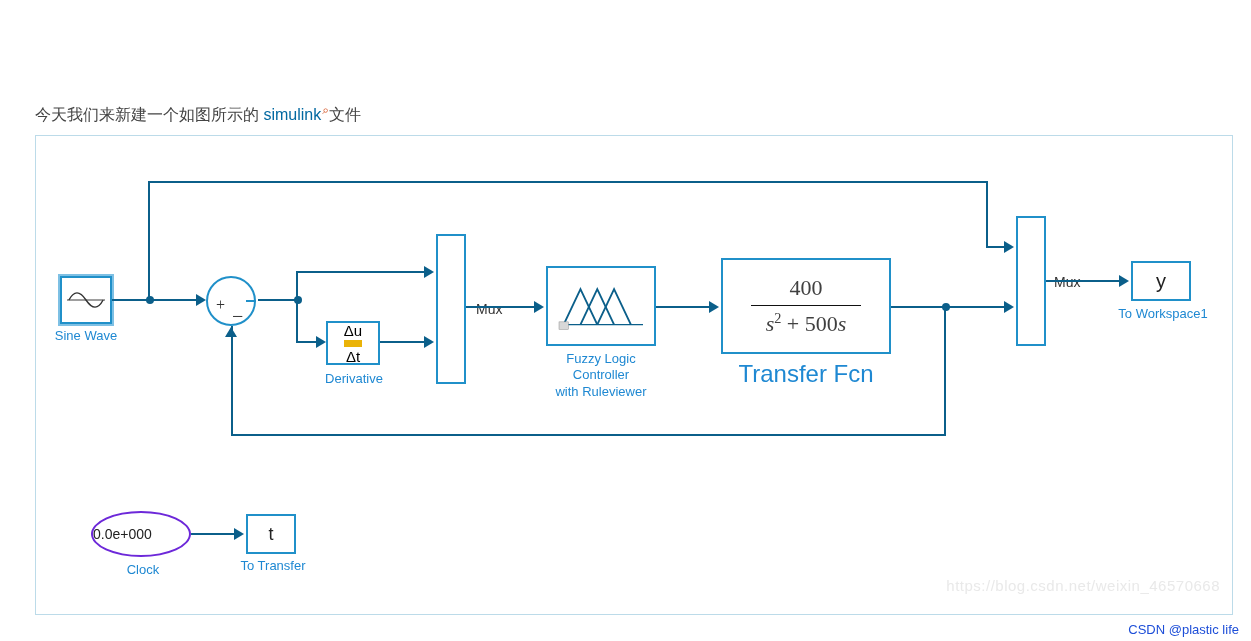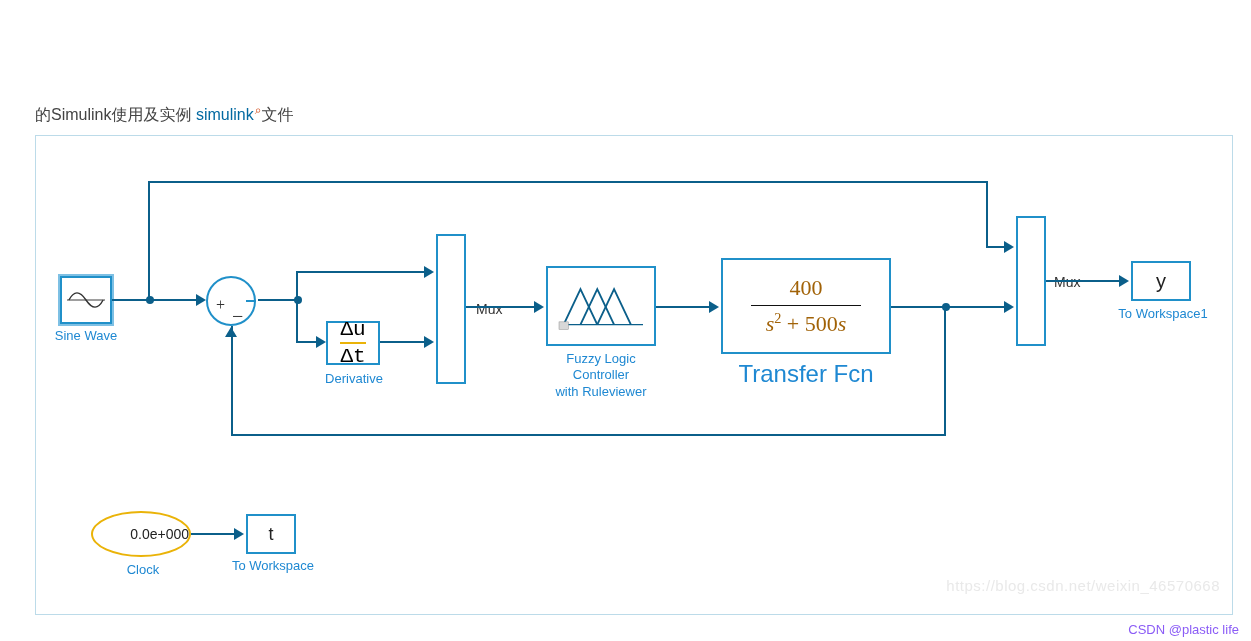--- a/index.html
+++ b/index.html
@@ -56,53 +56,53 @@
   .sum {
     position:absolute; width:50px; height:50px; border-radius:50%;
     border:2px solid #2090c9; background:#fff;
   }
   .sum .plus  { position:absolute; left:8px; top:18px; font-size:16px; color:#333; font-family:serif; }
   .sum .minus { position:absolute; left:24px; top:27px; font-size:20px; color:#333; font-family:serif; }
   .sum .bar   { position:absolute; right:-2px; top:22px; width:10px; height:2px; background:#2090c9; }
 
   
   .sine-svg { width:38px; height:30px; }
-  .deriv { font-family:Liberation Mono, monospace; font-size:21px; text-align:left; padding:4px 8px; }
+  .deriv { font-family:Liberation Sans, sans-serif; font-size:15px; text-align:center; padding:4px 8px; }
   .deriv div { line-height:1; }
-  .deriv .bar { border-top:2px solid #eab308; margin-top:2px; padding-top:2px; }
+  .deriv .bar { border-top:7px solid #eab308; margin-top:2px; padding-top:2px; }
 
   .mux-bar { position:absolute; background:#fff; border:2px solid #2090c9; }
   .mux-label { position:absolute; font-size:14px; color:#333; }
   .fuzzy-inner { width:100%; height:100%; position:relative; display:flex; align-items:center; justify-content:center; }
 
-  .tf-frac { font-family:'Times New Roman',serif; text-align:center; color:#a16207; font-size:22px; }
+  .tf-frac { font-family:'Times New Roman',serif; text-align:center; color:#404040; font-size:22px; }
   .tf-frac .num { padding:0 10px 2px; }
   .tf-frac .bar { border-top:1.5px solid #111; margin:2px auto; width:110px; }
   .tf-frac .den { padding-top:2px; }
   .tf-frac sup { font-size:0.65em; }
   .tf-frac .den .i { font-style:italic; }
 
   .y-box { font-size:20px; font-family:Arial; color:#222; }
   .t-box { font-size:18px; font-family:Arial; color:#222; }
 
   .clock {
-    position:absolute; border:2px solid #eab308; background:#fff;
+    position:absolute; border:2px solid #6d28d9; background:#fff;
     border-radius:50%/50%;
-    display:flex; align-items:center; justify-content:flex-end;
+    display:flex; align-items:center; justify-content:flex-start;
     font-size:14px; color:#222; font-family:Arial;
   }
 </style>
 </head>
 <body>
 
 <div class="page">
 
 
   <div class="subtitle">
-    <span>的Simulink使用及实例</span>&nbsp;<span class="highlight">simulink</span><span class="search-badge">⌕</span><span>文件</span>
+    <span>今天我们来新建一个如图所示的</span>&nbsp;<span class="highlight">simulink</span><span class="search-badge">⌕</span><span>文件</span>
   </div>
 
   <div class="diagram">
 
     <div class="block selected" style="left:24px; top:140px; width:52px; height:48px;">
       <svg class="sine-svg" viewBox="0 0 40 30">
         <line x1="0" y1="15" x2="40" y2="15" stroke="#333" stroke-width="1"></line>
         <path d="M2 15 Q10 0 20 15 Q30 30 38 15" stroke="#333" stroke-width="1.5" fill="none"></path>
       </svg>
     </div>
@@ -158,21 +158,21 @@
     <div class="block-label" style="left:1072px; top:170px; width:110px;">To Workspace1</div>
 
     <div class="clock" style="left:55px; top:375px; width:100px; height:46px;">
       <span>0.0e+000</span>
     </div>
     <div class="block-label" style="left:82px; top:426px; width:50px;">Clock</div>
 
     <div class="block" style="left:210px; top:378px; width:50px; height:40px;">
       <span class="t-box">t</span>
     </div>
-    <div class="block-label" style="left:187px; top:422px; width:100px;">To Workspace</div>
+    <div class="block-label" style="left:187px; top:422px; width:100px;">To Transfer</div>
 
     <div class="wire-h" style="left:76px; top:163px; width:86px;"></div>
     <div class="arrow-r" style="left:160px; top:158px;"></div>
 
     <div class="wire-h" style="left:222px; top:163px; width:40px;"></div>
     <div class="node" style="left:258px; top:160px;"></div>
 
     <div class="wire-v" style="left:260px; top:135px; height:30px;"></div>
     <div class="wire-h" style="left:260px; top:135px; width:130px;"></div>
     <div class="arrow-r" style="left:388px; top:130px;"></div>
@@ -210,15 +210,15 @@
 
     <div class="wire-h" style="left:1010px; top:144px; width:75px;"></div>
     <div class="arrow-r" style="left:1083px; top:139px;"></div>
 
     <div class="wire-h" style="left:155px; top:397px; width:45px;"></div>
     <div class="arrow-r" style="left:198px; top:392px;"></div>
 
     <div class="watermark-url">https://blog.csdn.net/weixin_46570668</div>
   </div>
 
-  <div class="watermark-author" style="position:absolute; right:12px; bottom:4px; font-size:13px; color:#8b5cf6;">CSDN @plastic life</div>
+  <div class="watermark-author" style="position:absolute; right:12px; bottom:4px; font-size:13px; color:#1d4ed8;">CSDN @plastic life</div>
 
 </div>
 
 </body></html>

